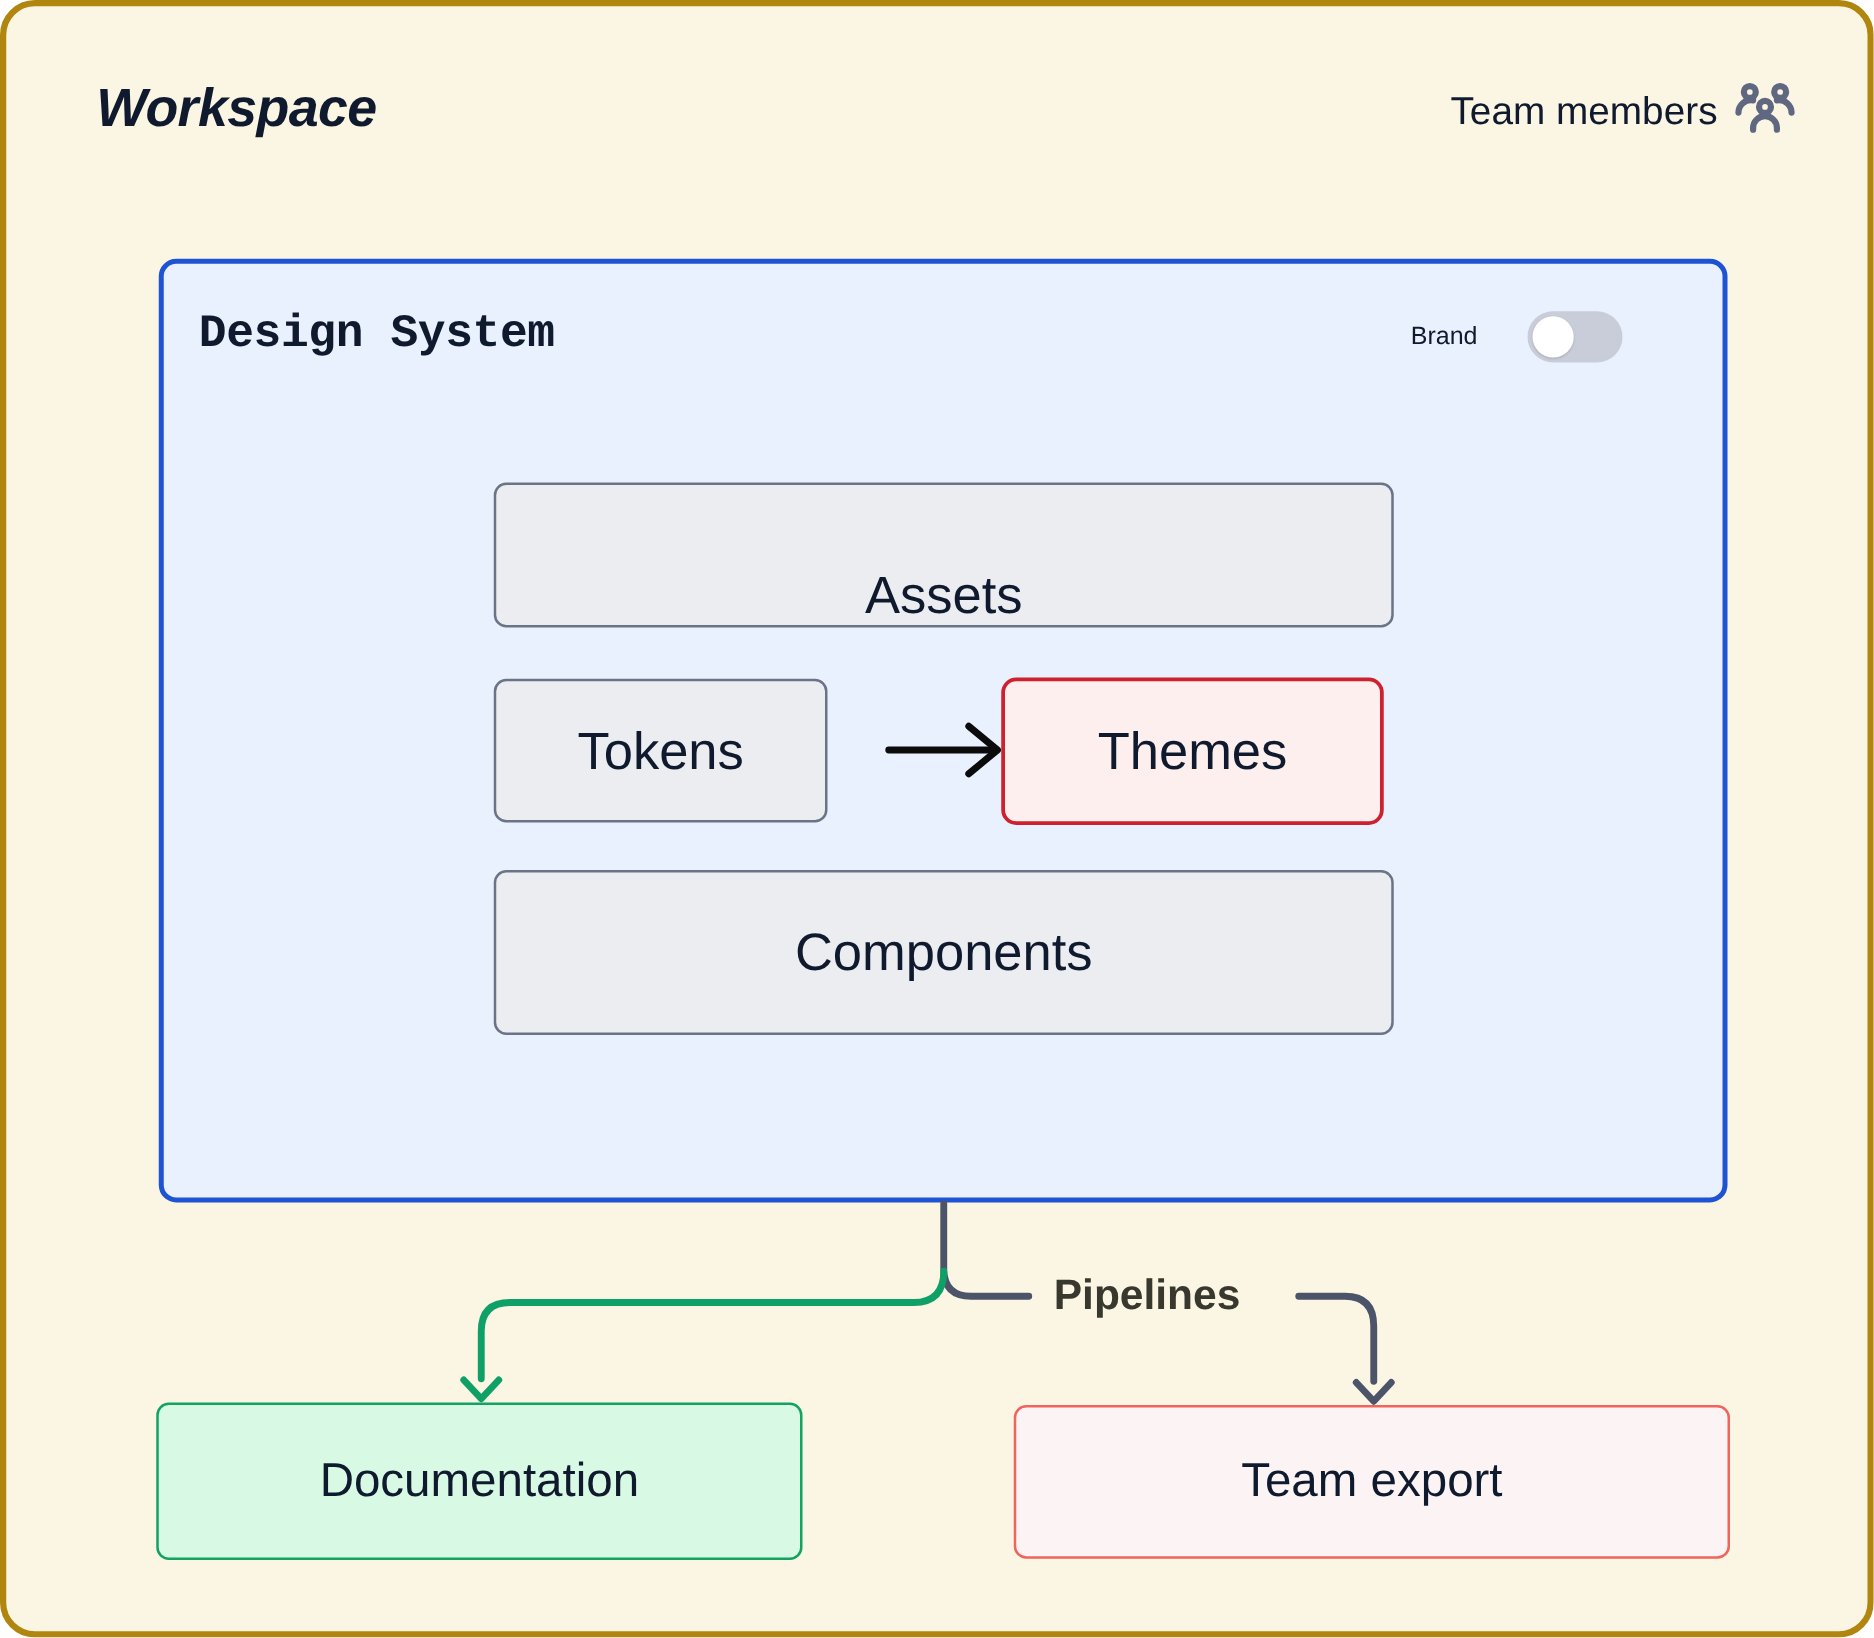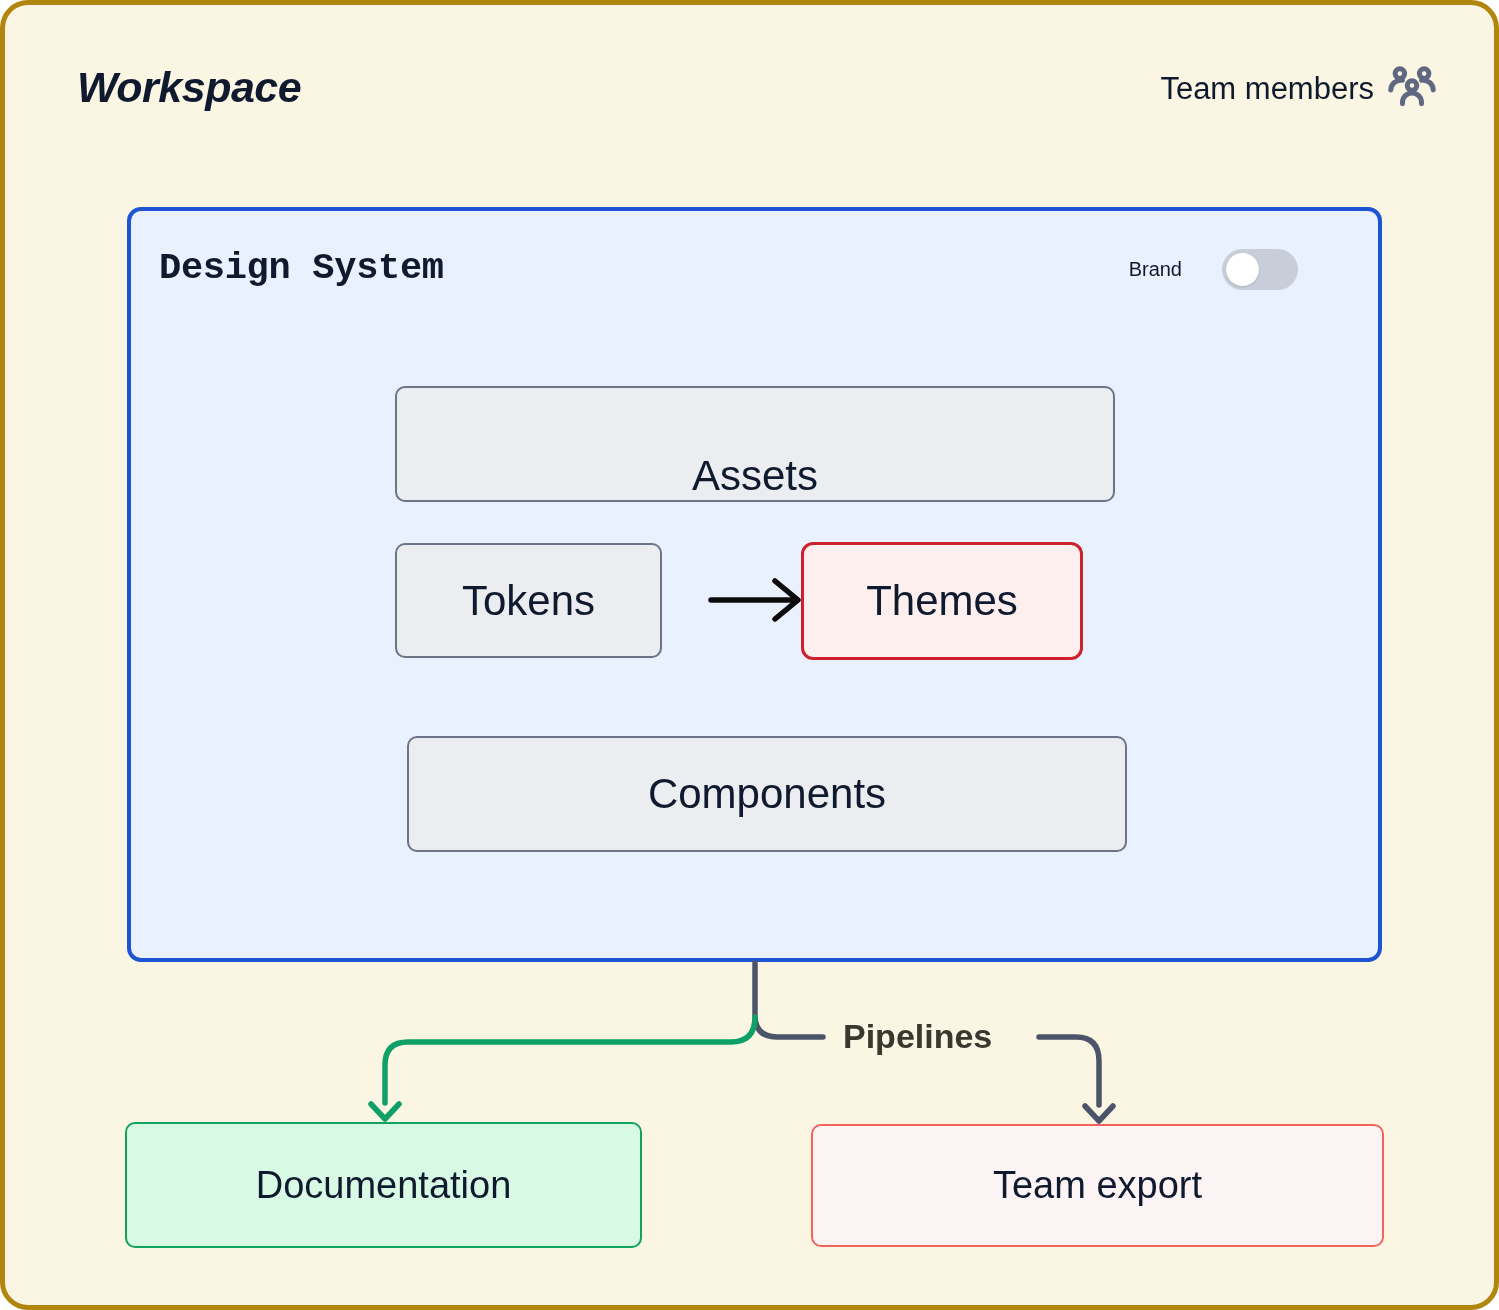--- a/index.html
+++ b/index.html
@@ -62,25 +62,25 @@
     font-size:42px;font-weight:400;color:var(--text-dark,#101A2E);
     border-radius:10px;cursor:pointer;
   }
   .node-gray{
     background:var(--node-gray-bg,#EBEDF0);
     border:2.5px solid var(--node-gray-border,#6B7487);
   }
   .node-assets{left:264px;top:175px;width:720px;height:116px;align-items:flex-end;}
   .node-tokens{left:264px;top:332px;width:267px;height:115px;}
   .node-themes{
-    left:670px;top:331px;width:282px;height:118px;border-radius:12px;
+    left:670px;top:331px;width:306px;height:118px;border-radius:12px;
     background:var(--themes-bg,#FDEFEE);
     border:3.5px solid var(--themes-border,#CE212E);
   }
-  .node-components{left:276px;top:485px;width:720px;height:116px;margin-top:40px;}
+  .node-components{left:264px;top:485px;width:720px;height:132px;}
   .node-documentation{
     left:120px;top:1117px;width:517px;height:126px;font-size:38px;
     background:var(--documentation-bg,#D8FAE4);
     border:2.5px solid var(--documentation-border,#12A262);
     text-align:right;
   }
   .node-code-export{
     left:806px;top:1119px;width:573px;height:123px;font-size:38px;
     background:var(--code-export-bg,#FCF4F4);
     border:2.5px solid var(--code-export-border,#F0645B);

